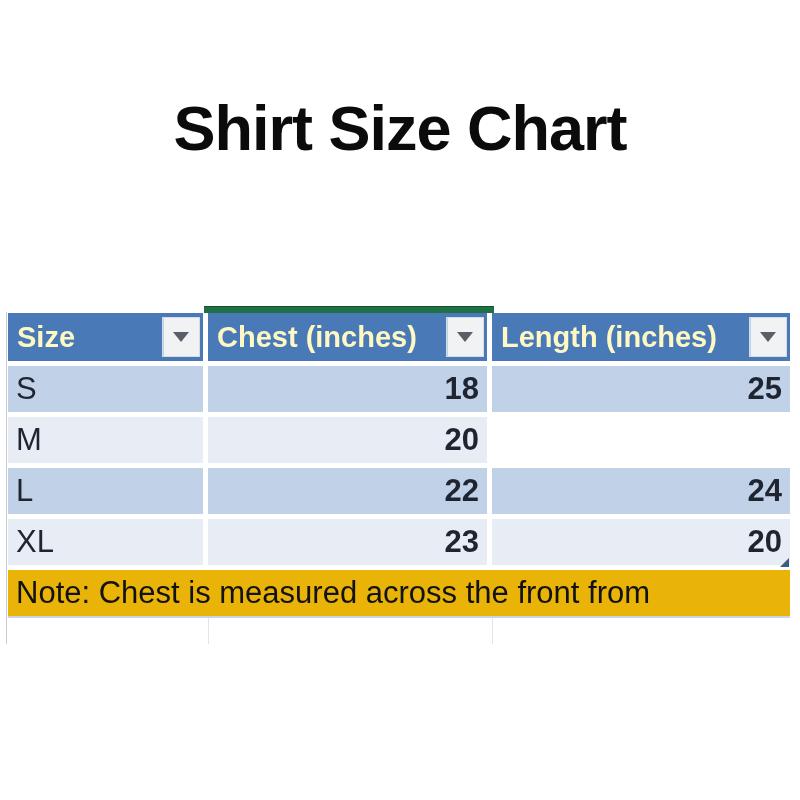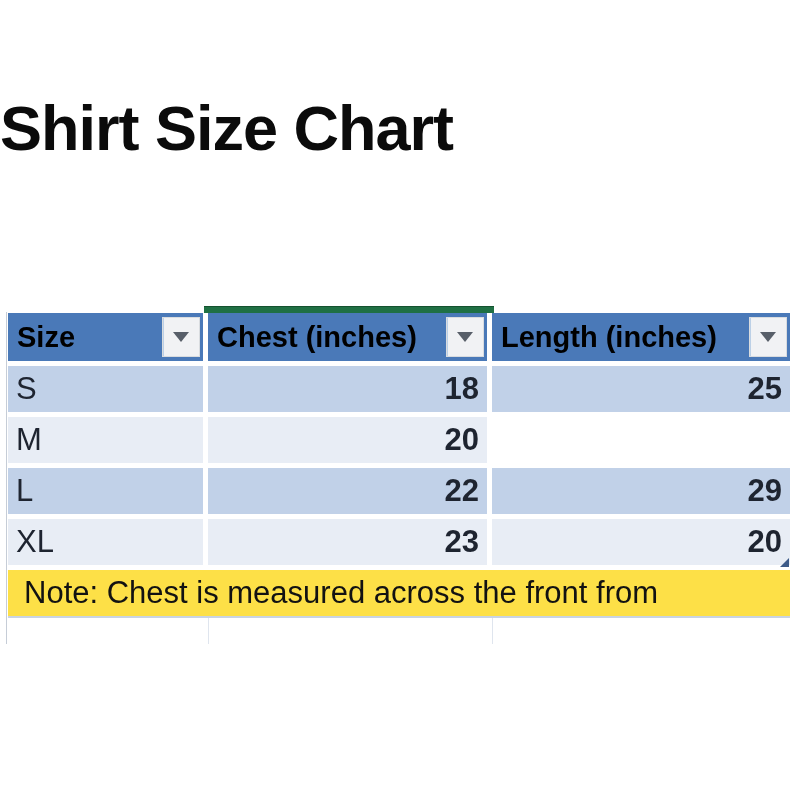--- a/index.html
+++ b/index.html
@@ -3,21 +3,21 @@
 <meta charset="utf-8">
 <style>
   html,body{margin:0;padding:0;}
   body{
     width:800px;height:800px;position:relative;overflow:hidden;
     background:#ffffff;
     font-family:"Liberation Sans","DejaVu Sans",sans-serif;
   }
   .page-title{
     position:absolute;top:92px;left:0;width:800px;
-    text-align:left;
+    text-align:center;
     font-size:63px;font-weight:900;letter-spacing:-1px;
     color:#0b0b0b;margin:0;
   }
   .table-wrap{
     position:absolute;left:8px;top:306px;width:782px;
   }
   .left-edge{
     position:absolute;left:-2px;top:6px;width:1px;height:332px;
     background:#c6cdd7;
   }
@@ -25,21 +25,21 @@
     position:absolute;left:196px;top:0;width:290px;height:6px;
     background:#1f7044;border-top:1px solid #14522f;
   }
   .grid-row{
     display:grid;
     grid-template-columns:195px 279px 298px;
     column-gap:5px;
   }
   .header-row{margin-top:7px;height:48px;}
   .hcell{
-    background:#4a79b8;color:#000000;
+    background:#4a79b8;color:#fef9c3;
     font-weight:bold;font-size:29px;
     display:flex;align-items:center;
     padding-left:9px;box-sizing:border-box;
     position:relative;
   }
   .hcell .hlabel{flex:1;white-space:nowrap;overflow:hidden;}
   .filter-btn{
     width:38px;height:40px;margin-right:3px;
     background:#f1f2f4;
     border:1px solid #d9dcdf;
@@ -58,25 +58,25 @@
     display:flex;align-items:center;
     font-size:31px;color:#1e2430;
     box-sizing:border-box;
   }
   .cell.txt{justify-content:flex-start;padding-left:8px;}
   .cell.num{justify-content:flex-end;padding-right:8px;font-weight:bold;}
   .band-dark .cell{background:#c1d1e8;}
   .band-light .cell{background:#e8edf5;}
   .note-row{
     margin-top:5px;height:48px;
-    background:#fde047;
+    background:#eab308;
     border-bottom:2px solid #c9d4e3;
     display:flex;align-items:center;
     font-size:31px;color:#121212;
-    padding-left:16px;box-sizing:border-box;
+    padding-left:8px;box-sizing:border-box;
     white-space:nowrap;
   }
   .ghost-row{height:26px;}
   .ghost-row .gcell{box-sizing:border-box;}
   .ghost-row .gcell + .gcell{border-left:1px solid #dfe5ee;}
   .resize-handle{
     position:absolute;left:772px;top:252px;
     width:0;height:0;
     border-right:9px solid #3c5a88;
     border-top:9px solid transparent;
@@ -119,21 +119,21 @@
   </div>
 
   <div class="grid-row body-row band-light">
     <div class="cell txt">M</div>
     <div class="cell num">20</div>
   </div>
 
   <div class="grid-row body-row band-dark">
     <div class="cell txt">L</div>
     <div class="cell num">22</div>
-    <div class="cell num">29</div>
+    <div class="cell num">24</div>
   </div>
 
   <div class="grid-row body-row band-light">
     <div class="cell txt">XL</div>
     <div class="cell num">23</div>
     <div class="cell num">20</div>
   </div>
 
   <div class="resize-handle"></div>
 

